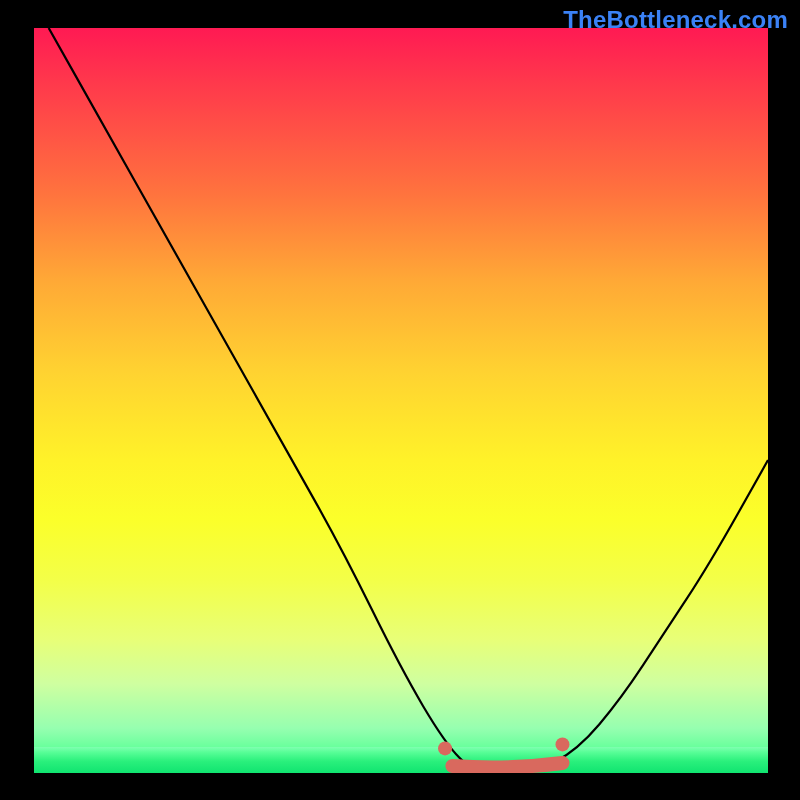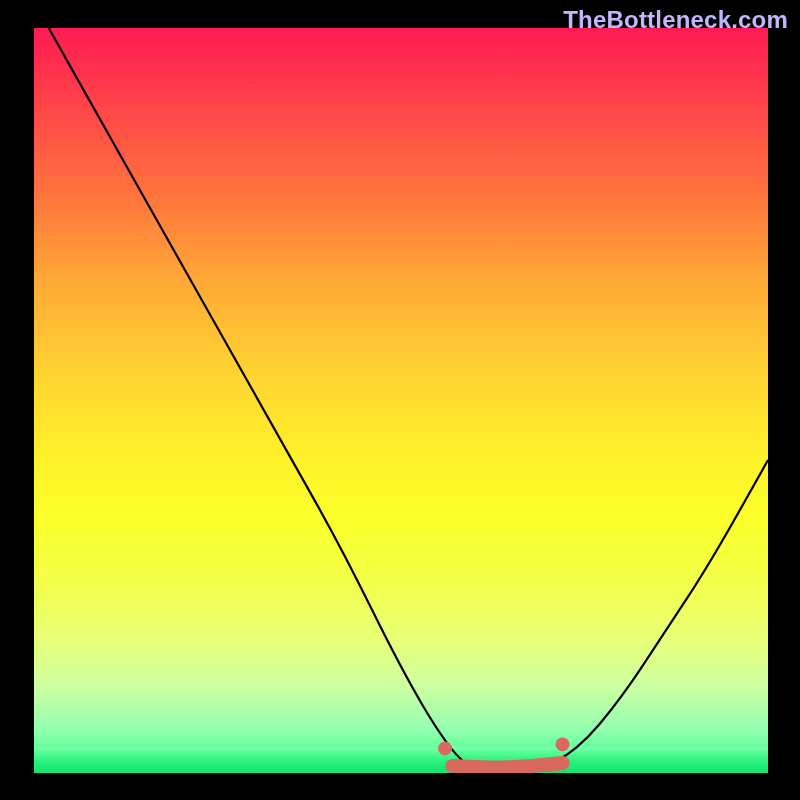--- a/index.html
+++ b/index.html
@@ -8,21 +8,21 @@
     height: 800px;
     background: #000;
     position: relative;
     font-family: Arial, sans-serif;
     overflow: hidden;
   }
   .watermark {
     position: absolute;
     top: 6px;
     right: 12px;
-    color: #c4b5fd;
+    color: #3b82f6;
     font-size: 24px;
     font-weight: bold;
     z-index: 30;
     letter-spacing: 0.2px;
   }
   .plot {
     position: absolute;
     left: 34px;
     top: 28px;
     width: 734px;

